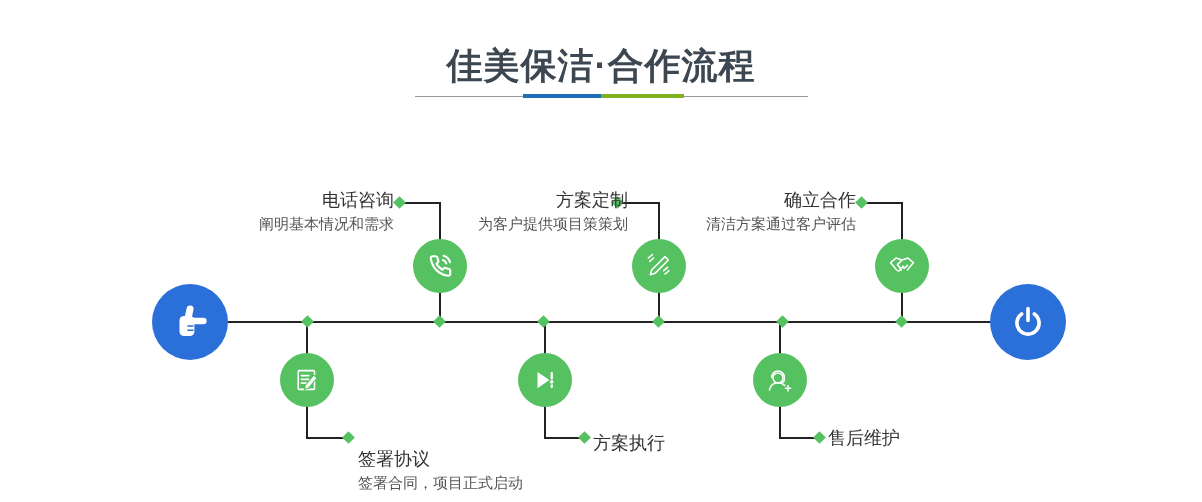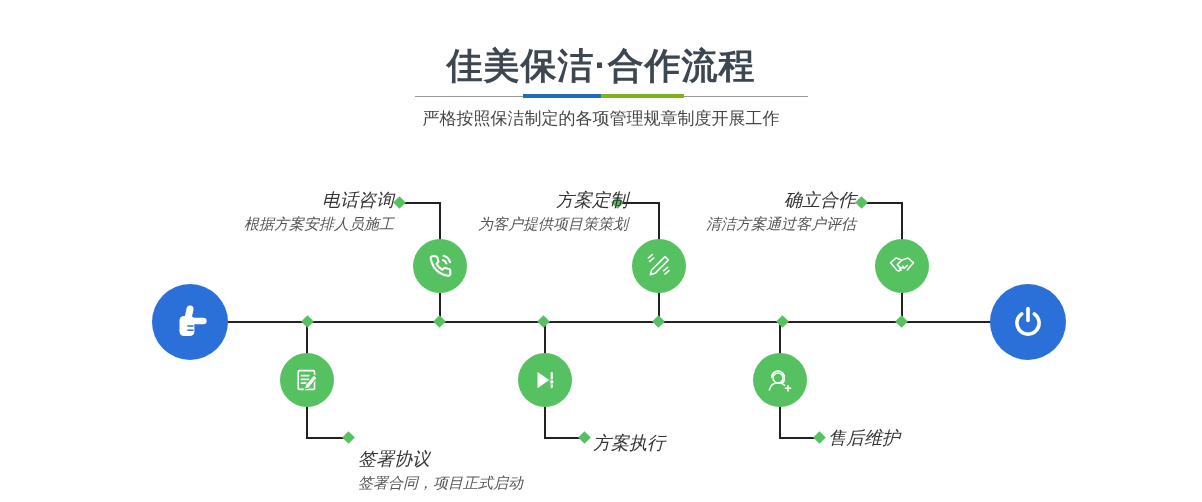--- a/index.html
+++ b/index.html
@@ -24,36 +24,35 @@
     transform:rotate(45deg);
   }
   .big-circle{
     position:absolute;top:284px;width:76px;height:76px;border-radius:50%;
     background:#2b6fd9;display:flex;align-items:center;justify-content:center;
   }
   .small-circle{
     position:absolute;width:54px;height:54px;border-radius:50%;
     background:#55c161;display:flex;align-items:center;justify-content:center;
   }
-  .step-text{position:absolute;width:320px;font-style:italic;}
+  .step-text{position:absolute;width:320px;}
   .step-text.top{text-align:right;}
   .step-text.bottom{text-align:left;}
   .step-title{font-size:18px;color:#333;line-height:22px;}
   .step-desc{font-size:15px;color:#555;line-height:21px;margin-top:2px;}
 </style>
 </head>
 <body>
 
 <div class="canvas">
 
   <h1 class="title">佳美保洁·合作流程</h1>
   <div class="divider-line"></div>
   <div class="divider-blue"></div>
   <div class="divider-olive"></div>
-  <p class="subtitle">严格按照保洁制定的各项管理规章制度开展工作</p>
 
   <div class="line" style="left:190px;top:321px;width:838px;height:2px;"></div>
 
   <div class="line" style="left:439px;top:202px;width:2px;height:120px;"></div>
   <div class="line" style="left:399px;top:202px;width:41px;height:2px;"></div>
   <div class="line" style="left:658px;top:202px;width:2px;height:120px;"></div>
   <div class="line" style="left:617px;top:202px;width:42px;height:2px;"></div>
   <div class="line" style="left:901px;top:202px;width:2px;height:120px;"></div>
   <div class="line" style="left:861px;top:202px;width:41px;height:2px;"></div>
 
@@ -153,21 +152,21 @@
         <path d="M8 39c1.5-7 6.5-11 13-11 4 0 7.5 1.5 10 4"></path>
         <path d="M11.5 20a9.5 9.5 0 0 1 19 0v3.5"></path>
         <path d="M30.5 23.5a5.5 5.5 0 0 1-5.5 5"></path>
         <path d="M36 32.5v8M32 36.5h8"></path>
       </g>
     </svg>
   </div>
 
   <div class="step-text top" style="right:808px;top:189px;">
     <div class="step-title">电话咨询</div>
-    <div class="step-desc">根据方案安排人员施工</div>
+    <div class="step-desc">阐明基本情况和需求</div>
   </div>
   <div class="step-text top" style="right:574px;top:189px;">
     <div class="step-title">方案定制</div>
     <div class="step-desc">为客户提供项目策策划</div>
   </div>
   <div class="step-text top" style="right:346px;top:189px;text-align:right;">
     <div class="step-title">确立合作</div>
     <div class="step-desc">清洁方案通过客户评估</div>
   </div>
 

